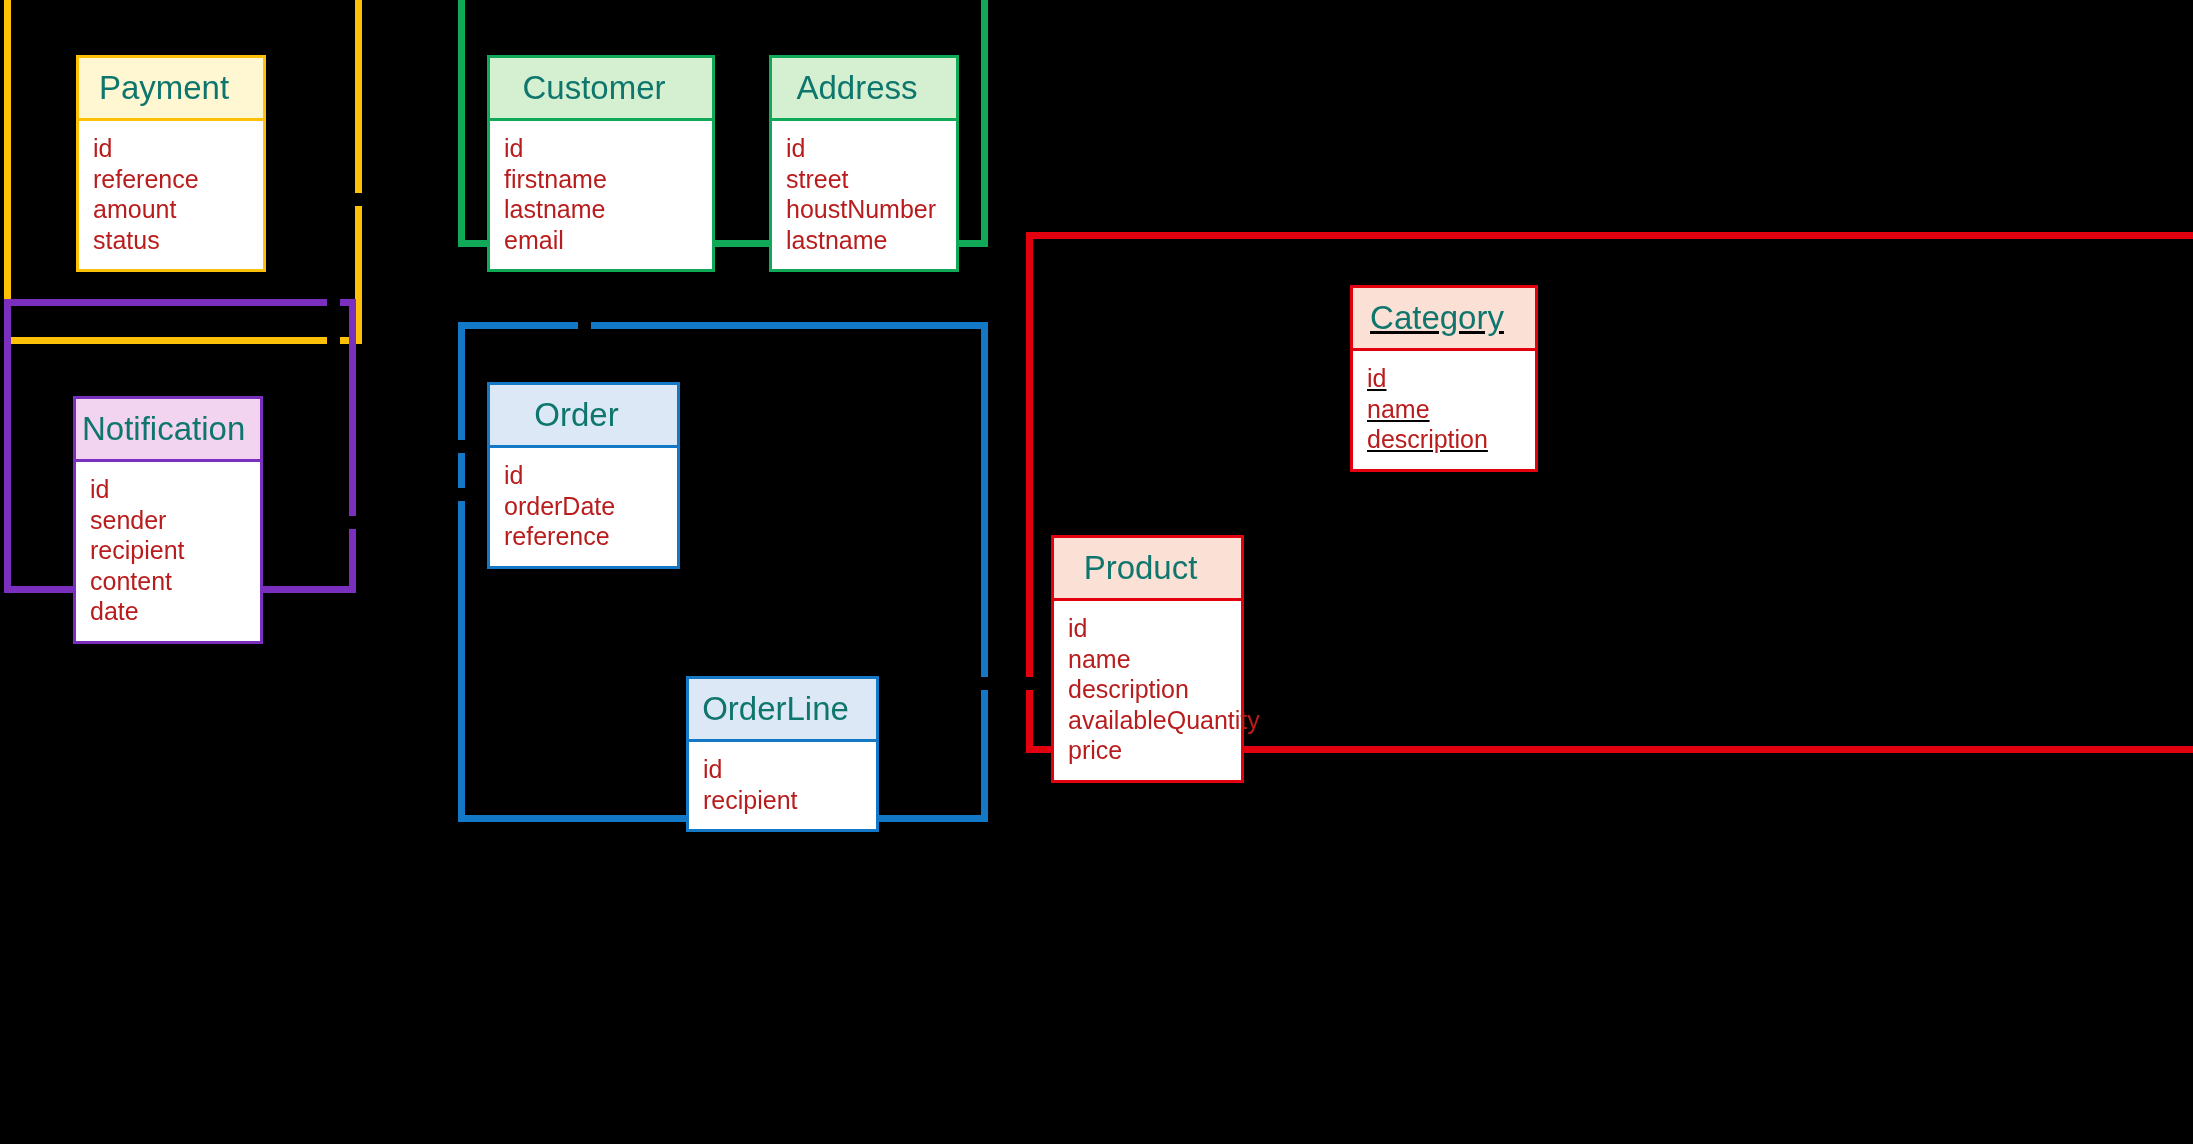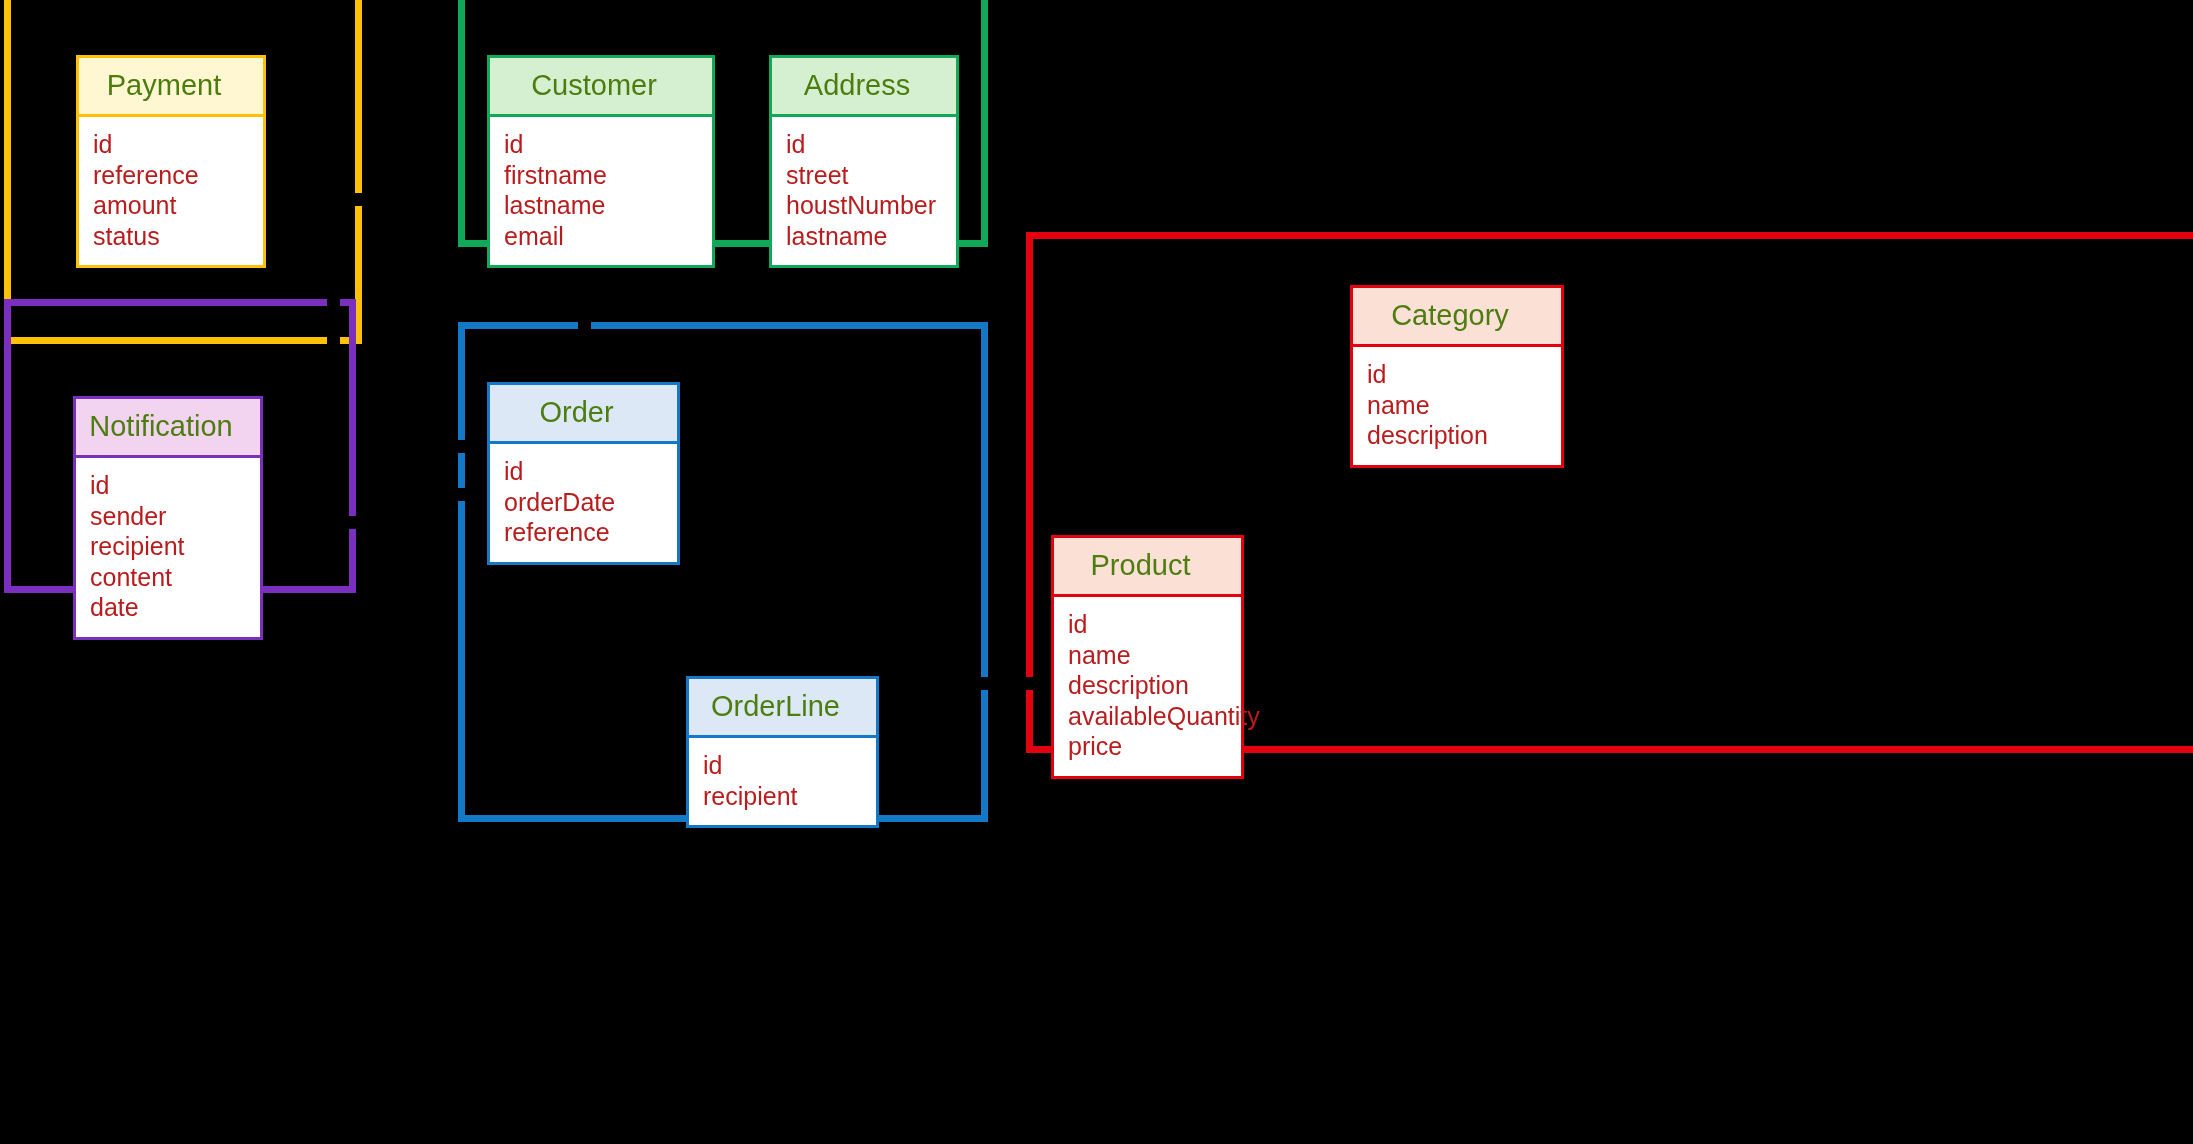--- a/index.html
+++ b/index.html
@@ -41,24 +41,24 @@
   .entity {
     position: absolute;
     box-sizing: border-box;
     border-style: solid;
     border-width: 3px;
     background: #ffffff;
   }
   .entity-title {
     box-sizing: border-box;
     text-align: center;
-    font-size: 29px;
+    font-size: 33px;
     line-height: 1;
     padding: 13px 20px 14px 6px;
-    color: #4d7c0f;
+    color: #0f766e;
     border-bottom-style: solid;
     border-bottom-width: 3px;
     white-space: nowrap;
   }
   .entity-fields {
     box-sizing: border-box;
     padding: 12px 0 14px 14px;
     background: #ffffff;
   }
   .field {
@@ -133,21 +133,21 @@
         <div class="field">reference</div>
       </div>
     </div>
     <div class="entity" style="left: 686px; top: 676px; width: 193px; min-height: 115px; border-color: rgb(19, 121, 198);">
       <div class="entity-title" style="background: rgb(220, 232, 246); border-bottom-color: rgb(19, 121, 198);">OrderLine</div>
       <div class="entity-fields">
         <div class="field">id</div>
         <div class="field">recipient</div>
       </div>
     </div>
-    <div class="entity" style="left: 1350px; top: 285px; width: 214px; min-height: 145px; border-color: rgb(227, 0, 15);">
+    <div class="entity" style="left: 1350px; top: 285px; width: 188px; min-height: 145px; border-color: rgb(227, 0, 15); text-decoration: underline;">
       <div class="entity-title" style="background: rgb(251, 224, 213); border-bottom-color: rgb(227, 0, 15);">Category</div>
       <div class="entity-fields">
         <div class="field">id</div>
         <div class="field">name</div>
         <div class="field">description</div>
       </div>
     </div>
     <div class="entity" style="left: 1051px; top: 535px; width: 193px; min-height: 187px; border-color: rgb(227, 0, 15);">
       <div class="entity-title" style="background: rgb(251, 224, 213); border-bottom-color: rgb(227, 0, 15);">Product</div>
       <div class="entity-fields">

